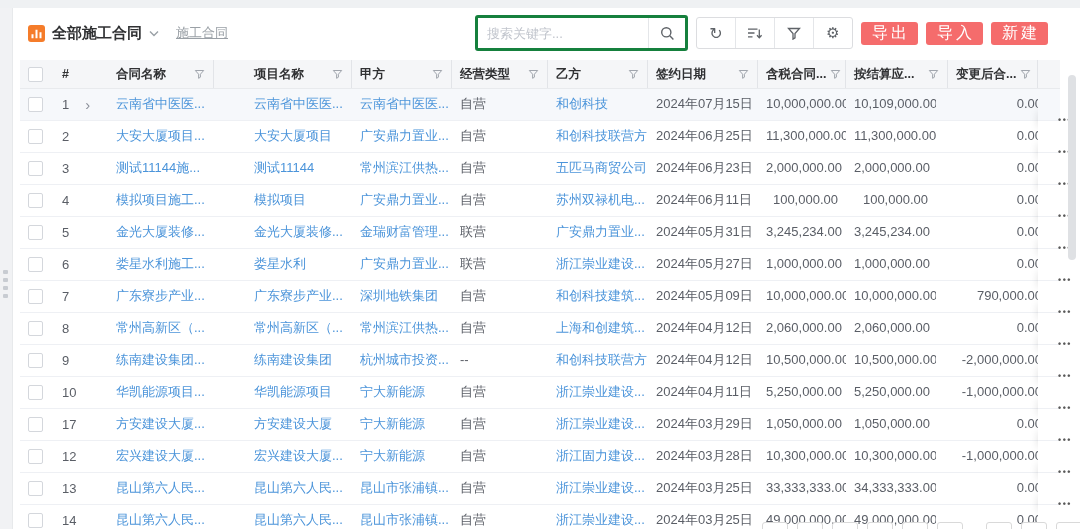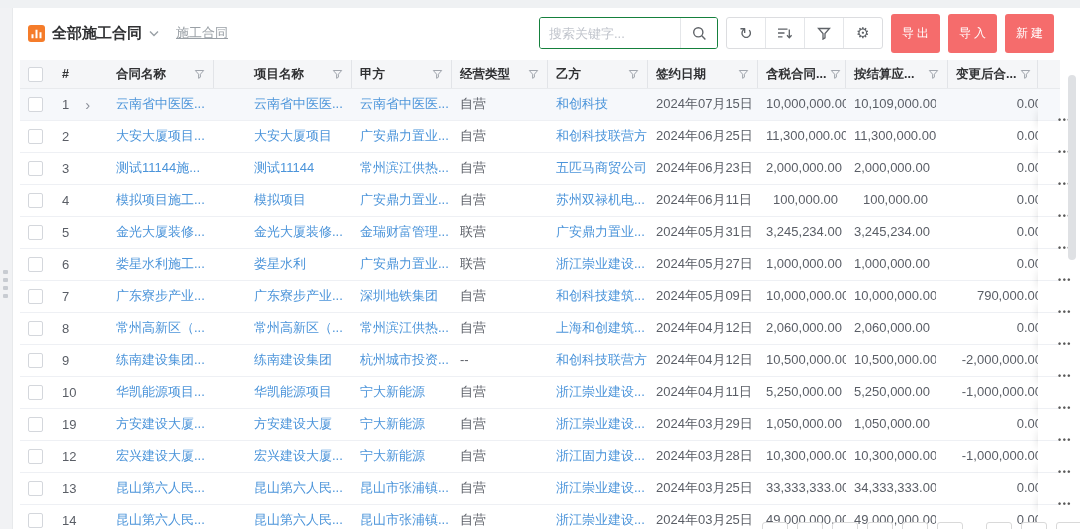--- a/index.html
+++ b/index.html
@@ -3,34 +3,34 @@
 <meta charset="utf-8">
 <style>
   html,body{margin:0;padding:0;width:1080px;height:529px;overflow:hidden;
     font-family:"Liberation Sans","DejaVu Sans",sans-serif;background:#fff;position:relative;}
   .top-band{position:absolute;left:0;top:0;width:1080px;height:8px;background:#eff1f3;}
   .left-strip{position:absolute;left:0;top:8px;width:12px;height:521px;background:#f1f2f4;border-right:1px solid #e7e9eb;}
   .drawer-handle{position:absolute;left:3px;top:262px;width:6px;display:flex;flex-direction:column;gap:4px;}
   .drawer-handle i{width:5px;height:4px;background:#c8ccd2;border-radius:1px;}
 
   
-  .topbar{position:absolute;left:12px;top:8px;right:8px;height:50px;display:flex;align-items:center;justify-content:space-between;padding:0 18px 0 16px;box-sizing:border-box;}
+  .topbar{position:absolute;left:12px;top:8px;right:14px;height:50px;display:flex;align-items:center;justify-content:space-between;padding:0 18px 0 16px;box-sizing:border-box;}
   .tb-left{display:flex;align-items:center;gap:7px;}
   .page-title{font-size:15px;font-weight:bold;color:#303133;}
   .breadcrumb{font-size:13px;color:#9aa0a6;margin-left:10px;text-decoration:underline;}
   .tb-right{display:flex;align-items:center;gap:8px;}
-  .search-wrap{display:flex;height:30px;border:1px solid #15803d;border-radius:3px;overflow:hidden;background:#fff;}
+  .search-wrap{display:flex;height:30px;border:3px solid #15803d;border-radius:3px;overflow:hidden;background:#fff;gap:30px;}
   .search-input{width:122px;border:none;outline:none;padding:0 9px;font-size:13px;color:#333;font-family:inherit;}
   .search-input::placeholder{color:#c0c4cc;}
   .search-btn{width:36px;display:flex;align-items:center;justify-content:center;border-left:1px solid #e4e6e9;background:#fff;cursor:pointer;}
   .tool-group{display:flex;height:30px;border:1px solid #dcdde0;border-radius:3px;background:#fff;}
   .tool-btn{width:38px;display:flex;align-items:center;justify-content:center;color:#5f6368;font-size:16px;cursor:pointer;}
   .tool-btn + .tool-btn{border-left:1px solid #e4e6e9;}
-  .btn-red{height:39px;min-width:44px;padding:0 8px;background:#f56c6c;color:#fff;border:none;border-radius:3px;
-    font-size:12px;letter-spacing:3px;padding-left:11px;cursor:pointer;font-family:inherit;}
+  .btn-red{height:23px;min-width:44px;padding:0 8px;background:#f56c6c;color:#fff;border:none;border-radius:3px;
+    font-size:16px;letter-spacing:3px;padding-left:11px;cursor:pointer;font-family:inherit;}
 
   
   .table{position:absolute;left:20px;top:60px;width:1040px;}
   .thead{display:flex;height:28px;background:#f5f6f8;border-bottom:1px solid #e8eaed;align-items:stretch;
     font-size:12.5px;font-weight:bold;color:#303133;}
   .th{display:flex;align-items:center;justify-content:space-between;padding:0 8px;box-sizing:border-box;white-space:nowrap;overflow:hidden;}
   .th.sep{border-right:1px solid #e2e4e8;}
   .tr{display:flex;height:31px;align-items:center;border-bottom:1px solid #eef0f4;font-size:13px;color:#5a5e66;}
   .tr.hl{background:#f6f8fb;}
   .td{padding:0 8px;box-sizing:border-box;white-space:nowrap;overflow:hidden;line-height:30px;height:31px;}
@@ -387,21 +387,21 @@
         <div class="td c-amt1"><span class="val">5,250,000.00</span></div>
         <div class="td c-amt2"><span class="val">5,250,000.00</span></div>
         <div class="td c-settle"><span class="val">-1,000,000.00</span></div>
         <div class="td c-ops"><button class="ops-btn">•••</button></div>
       </div>
       <div class="tr">
         <div class="td c-sel">
           <span class="cb"></span>
         </div>
         <div class="td c-num">
-          <span>19</span>
+          <span>17</span>
         </div>
         <div class="td c-contract"><span class="link">方安建设大厦...</span></div>
         <div class="td c-project"><span class="link">方安建设大厦</span></div>
         <div class="td c-partya"><span class="link">宁大新能源</span></div>
         <div class="td c-type"><span class="val">自营</span></div>
         <div class="td c-partyb"><span class="link">浙江崇业建设...</span></div>
         <div class="td c-date"><span class="val">2024年03月29日</span></div>
         <div class="td c-amt1"><span class="val">1,050,000.00</span></div>
         <div class="td c-amt2"><span class="val">1,050,000.00</span></div>
         <div class="td c-settle"><span class="val">0.00</span></div>

